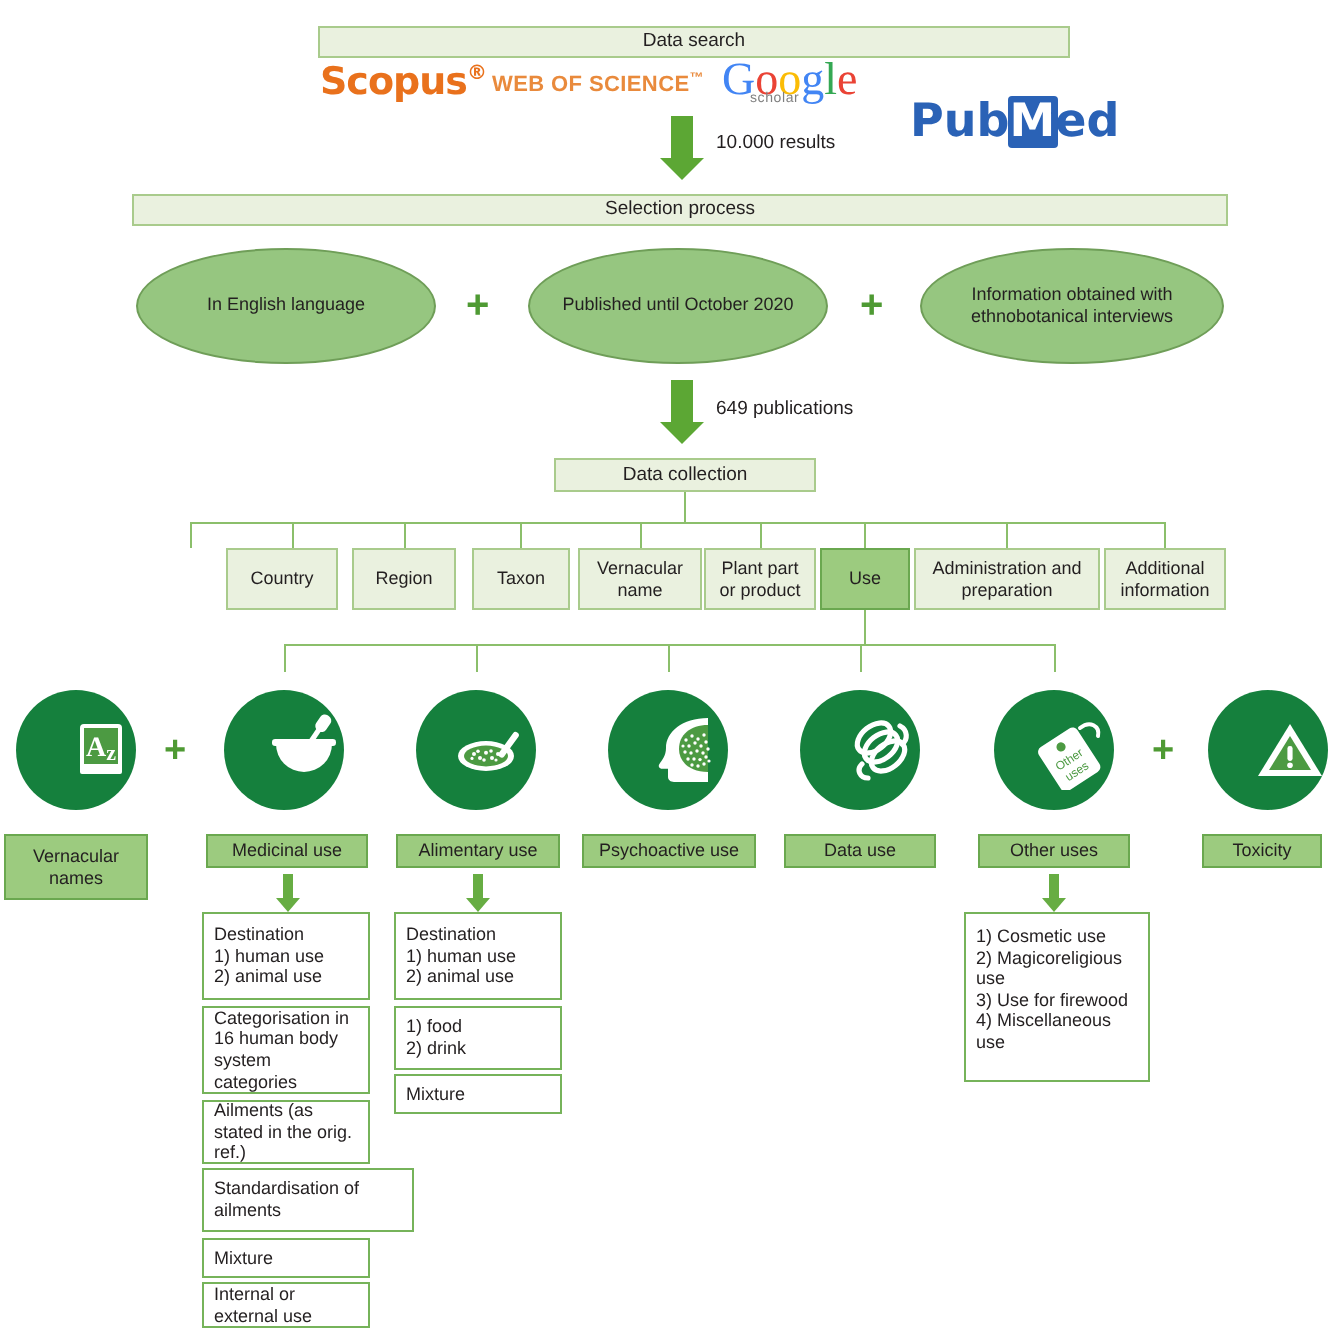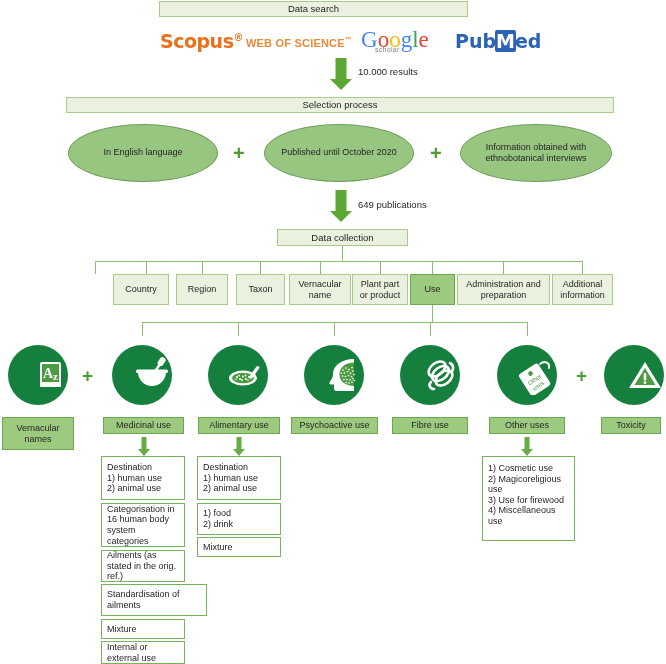--- a/index.html
+++ b/index.html
@@ -65,34 +65,34 @@
      font-family:"DejaVu Sans",sans-serif;}
   .scopus sup{font-size:10px;}
   .wos{color:#e98a3c;font-size:11px;font-weight:bold;letter-spacing:0.2px;
      font-family:"Liberation Sans",sans-serif;}
   .wos sup{font-size:7px;}
   .gs{font-size:23px;font-family:"Liberation Serif",serif;position:relative;}
   .gs .g1{color:#4285F4;} .gs .o1{color:#EA4335;} .gs .o2{color:#FBBC05;}
   .gs .g2{color:#4285F4;} .gs .l{color:#34A853;} .gs .e{color:#EA4335;}
   .gs .sub{position:absolute;left:14px;top:19px;font-size:7px;color:#7f7f7f;
      font-family:"Liberation Sans",sans-serif;letter-spacing:0.3px;}
-  .pm{font-size:19px;font-weight:bold;color:#2a62b6;font-family:"DejaVu Sans",sans-serif;}
+  .pm{font-size:23px;font-weight:bold;color:#2a62b6;font-family:"DejaVu Sans",sans-serif;margin-top:18px;}
   .pm .bk{display:inline-block;background:#2a62b6;color:#ffffff;border-radius:2px;
      padding:0 1px;margin:0 -1px;}
   .t9 {font-size:9px;}
   .t95{font-size:9.5px;}
   .note{position:absolute;font-size:9.5px;color:#231f20;white-space:nowrap;}
   .multiline{white-space:pre-line;}
 </style>
 </head>
 <body>
 
 <div id="stage">
 
-  <div class="box box-pale t95 abs" style="left:159px;top:1px;width:309px;height:16px;">Data search</div>
+  <div class="box box-pale t95 abs" style="left:159px;top:13px;width:376px;height:16px;">Data search</div>
 
   <div class="logo scopus" style="left:160px;top:30px;">Scopus<sup>®</sup></div>
 
   <div class="logo wos" style="left:246px;top:36px;">WEB OF SCIENCE<sup>™</sup></div>
 
   <div class="logo gs" style="left:361px;top:27px;"><span class="g1">G</span><span class="o1">o</span><span class="o2">o</span><span class="g2">g</span><span class="l">l</span><span class="e">e</span><span class="sub">scholar</span></div>
 
   <div class="logo pm" style="left:455px;top:30px;">Pub<span class="bk">M</span>ed</div>
 
   <div class="bigarrow" style="left:330px;top:58px;width:22px;height:32px;">
@@ -258,21 +258,21 @@
       <path d="M19 12 L29.5 29 H8.5 z" fill="#4c9a42"></path>
       <rect x="17.7" y="17" width="2.6" height="7.5" rx="1.2" fill="#ffffff"></rect>
       <circle cx="19" cy="26.6" r="1.4" fill="#ffffff"></circle>
     </svg>
   </div>
 
   <div class="box box-mid t9" style="left:2px;top:417px;width:72px;height:33px;padding:0 2px;">Vernacular names</div>
   <div class="box box-mid t9" style="left:103px;top:417px;width:81px;height:17px;">Medicinal use</div>
   <div class="box box-mid t9" style="left:198px;top:417px;width:82px;height:17px;">Alimentary use</div>
   <div class="box box-mid t9" style="left:291px;top:417px;width:87px;height:17px;">Psychoactive use</div>
-  <div class="box box-mid t9" style="left:392px;top:417px;width:76px;height:17px;">Fibre use</div>
+  <div class="box box-mid t9" style="left:392px;top:417px;width:76px;height:17px;">Data use</div>
   <div class="box box-mid t9" style="left:489px;top:417px;width:76px;height:17px;">Other uses</div>
   <div class="box box-mid t9" style="left:601px;top:417px;width:60px;height:17px;">Toxicity</div>
 
   <div class="smallarrow" style="left:138px;top:437px;width:12px;height:19px;">
     <div class="shaft" style="height:12px;"></div>
       <div class="head" style="top:12px;"></div>
   </div>
   <div class="smallarrow" style="left:233px;top:437px;width:12px;height:19px;">
     <div class="shaft" style="height:12px;"></div>
       <div class="head" style="top:12px;"></div>

